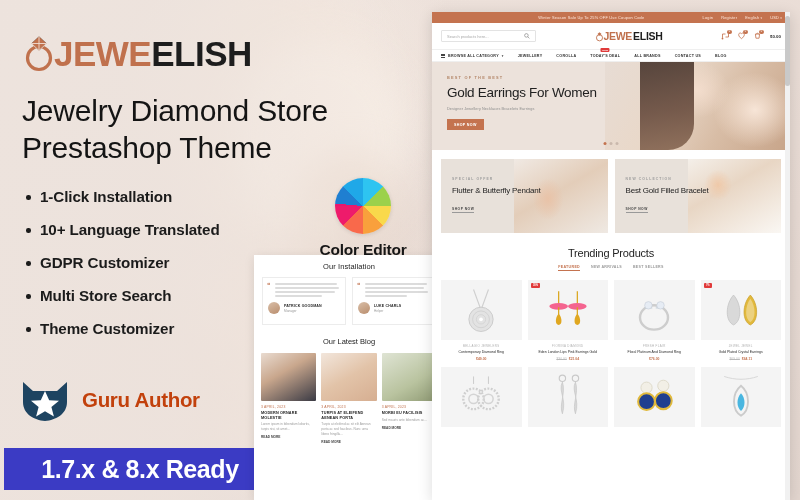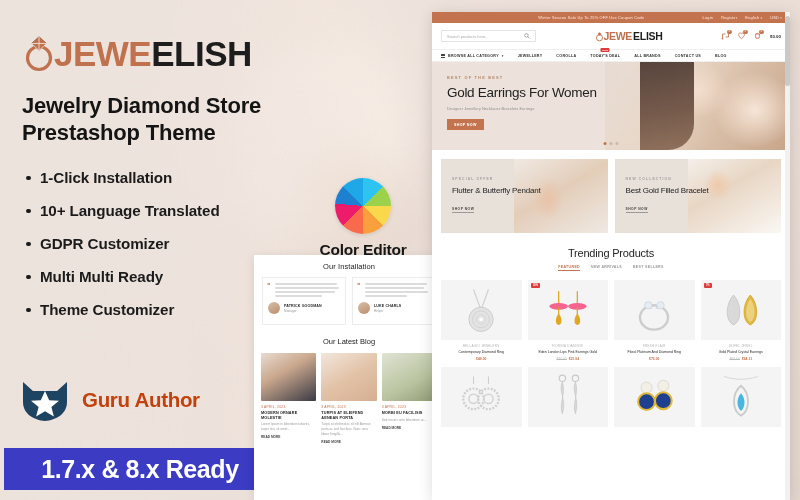--- a/index.html
+++ b/index.html
@@ -44,21 +44,21 @@
   .ring-icon { width: 34px; height: 38px; position: relative; flex: 0 0 auto; margin-right: -4px; }
   .logo-text {
     font-size: 35px; font-weight: 700; letter-spacing: -0.5px;
     line-height: 1;
   }
   .logo-text .c1 { color: #c0714d; }
   .logo-text .c2 { color: #1d1d1d; }
 
   .headline {
     margin: 20px 0 0 8px;
-    font-size: 22px; line-height: 1.24; font-weight: 700; color: #141414;
+    font-size: 30px; line-height: 1.24; font-weight: 400; color: #141414;
     letter-spacing: -0.2px;
   }
 
   .features { margin: 22px 0 0 26px; list-style: none; }
   .features li {
     position: relative;
     font-size: 15.2px; font-weight: 600; color: #1b1b1b;
     margin-bottom: 16px; letter-spacing: -0.1px;
   }
   .features li::before {
@@ -286,21 +286,21 @@
 
   <div class="headline">
     <div>Jewelry Diamond Store</div>
     <div>Prestashop Theme</div>
   </div>
 
   <ul class="features">
     <li>1-Click Installation</li>
     <li>10+ Language Translated</li>
     <li>GDPR Customizer</li>
-    <li>Multi Multi Ready</li>
+    <li>Multi Store Search</li>
     <li>Theme Customizer</li>
   </ul>
 
   <div class="color-editor">
     <div class="wheel"></div>
     <div class="ce-label">Color Editor</div>
   </div>
 
   <div class="guru">
     <span class="guru-badge">

